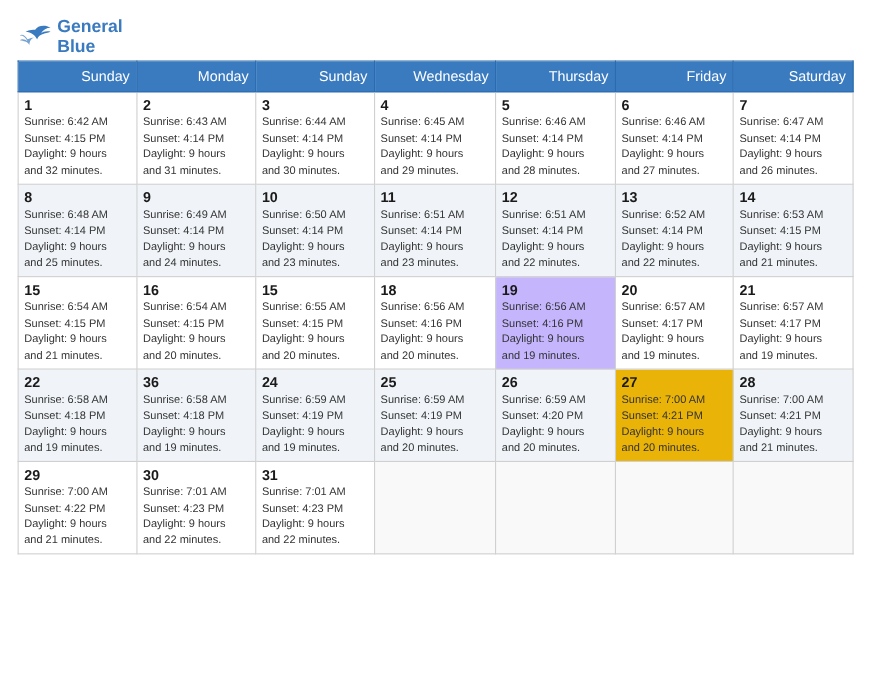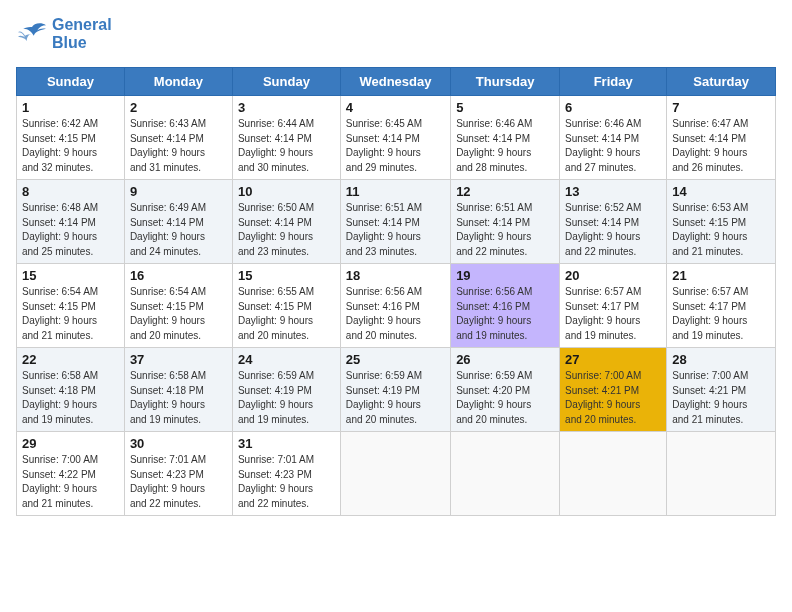--- a/index.html
+++ b/index.html
@@ -7,21 +7,21 @@
       font-family: Arial, sans-serif;
       background: #fff;
       width: 792px;
       min-height: 612px;
       padding: 16px;
     }
     .header {
       display: flex;
       justify-content: space-between;
       align-items: flex-start;
-      margin-bottom: 16px;
+      margin-bottom: 4px;
     }
     .logo {
       display: flex;
       align-items: center;
       gap: 4px;
     }
     .logo-text {
       font-size: 16px;
       font-weight: bold;
       color: #1a1a1a;
@@ -47,24 +47,24 @@
       color: #444;
     }
     .calendar {
       width: 100%;
       border-collapse: collapse;
       font-size: 10.5px;
     }
     .calendar th {
       background: #3a7abf;
       color: #fff;
-      text-align: center;
+      text-align: right;
       padding: 6px 6px;
       font-size: 13px;
-      font-weight: bold;
+      font-weight: normal;
       border: 1px solid #2a6aaf;
     }
     .calendar td {
       vertical-align: top;
       border: 1px solid #d0d0d0;
       padding: 4px 5px;
       width: 113px;
       min-height: 80px;
       background: #fff;
     }
@@ -212,21 +212,21 @@
           <span class="day-num">21</span>
           <div class="day-info">Sunrise: 6:57 AM<br>Sunset: 4:17 PM<br>Daylight: 9 hours<br>and 19 minutes.</div>
         </td>
       </tr>
       <tr>
         <td style="background: rgb(240, 244, 248);">
           <span class="day-num">22</span>
           <div class="day-info">Sunrise: 6:58 AM<br>Sunset: 4:18 PM<br>Daylight: 9 hours<br>and 19 minutes.</div>
         </td>
         <td style="background: rgb(240, 244, 248);">
-          <span class="day-num">37</span>
+          <span class="day-num">36</span>
           <div class="day-info">Sunrise: 6:58 AM<br>Sunset: 4:18 PM<br>Daylight: 9 hours<br>and 19 minutes.</div>
         </td>
         <td style="background: rgb(240, 244, 248);">
           <span class="day-num">24</span>
           <div class="day-info">Sunrise: 6:59 AM<br>Sunset: 4:19 PM<br>Daylight: 9 hours<br>and 19 minutes.</div>
         </td>
         <td style="background: rgb(240, 244, 248);">
           <span class="day-num">25</span>
           <div class="day-info">Sunrise: 6:59 AM<br>Sunset: 4:19 PM<br>Daylight: 9 hours<br>and 20 minutes.</div>
         </td>

